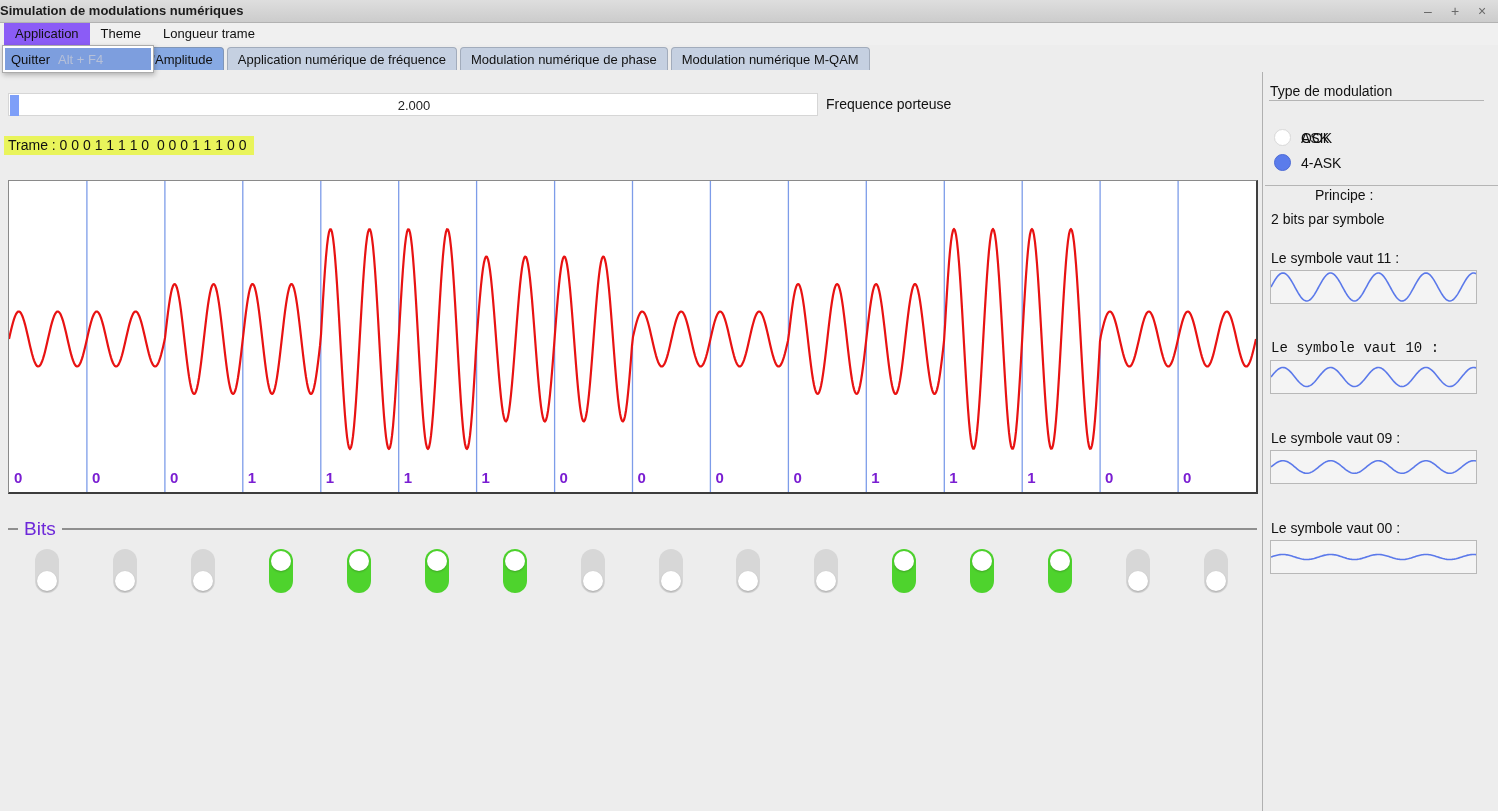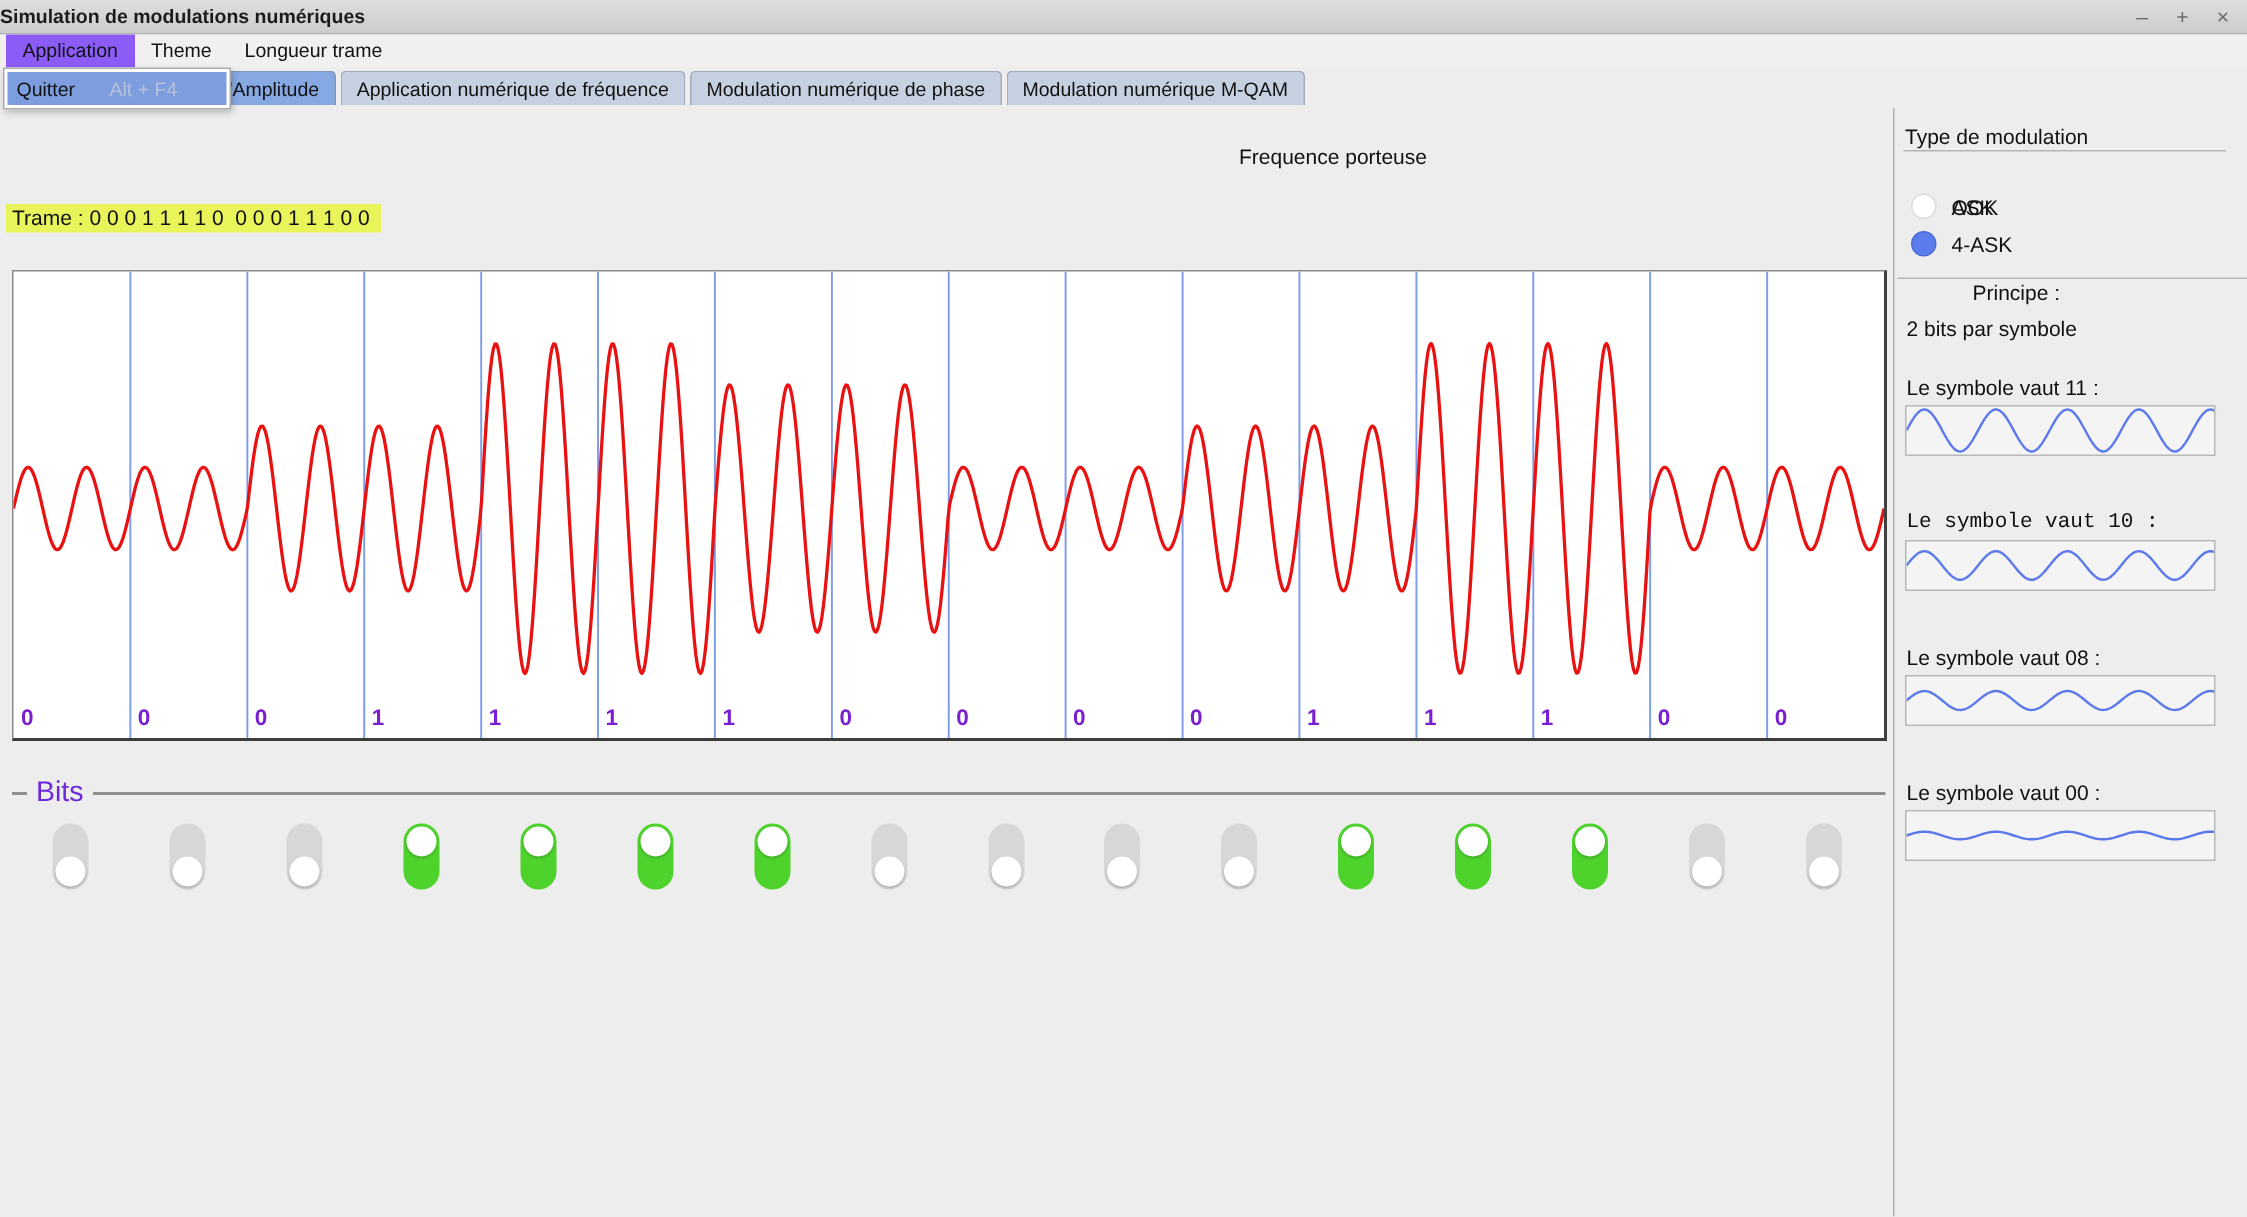--- a/index.html
+++ b/index.html
@@ -34,21 +34,21 @@
   .menu-item{line-height:22px;padding:0 11px;}
   .menu-item.hl{background:#8b5cf6;}
   
   .menu-popup{
     position:absolute;left:2px;top:45px;width:146px;
     background:#ffffff;border:1px solid #ababab;padding:2px;z-index:30;
     box-shadow:1px 2px 5px rgba(0,0,0,0.25);
   }
   .menu-popup-item{
     height:22px;display:flex;align-items:center;padding:0 6px;
-    background:#7d9ede;font-size:13px;color:#101010;gap:15px;
+    background:#7d9ede;font-size:13px;color:#101010;
   }
   .menu-shortcut{margin-left:8px;color:#b6c0d8;}
   
   .tabbar{
     position:absolute;left:2px;top:47px;height:23px;display:flex;gap:3px;z-index:5;
   }
   .tab{
     line-height:23px;padding:0 10px;font-size:13px;
     background:#c5d0e1;border:1px solid #a2acbc;border-bottom:none;
     border-radius:4px 4px 0 0;white-space:nowrap;
@@ -141,20 +141,24 @@
   </div>
 
 <div class="menu-popup">
     <div class="menu-popup-item">
       <span>Quitter</span>
       <span class="menu-shortcut">Alt + F4</span>
     </div>
   </div>
 
 <div class="slider-row">
+  <div class="slider-track">
+    <div class="slider-handle"></div>
+    <div class="slider-value">2.000</div>
+  </div>
   <div class="slider-label">Frequence porteuse</div>
 </div>
 
 <div class="trame"><span>Trame : </span><span>0 0 0 1 1 1 1 0  0 0 0 1 1 1 0 0</span></div>
 
 <div class="plot">
     <svg width="1247" height="311" viewBox="0 0 1247 311">
       <line x1="77.9" y1="0" x2="77.9" y2="311" stroke="#7d9ce9" stroke-width="1.3"></line>
       <line x1="155.9" y1="0" x2="155.9" y2="311" stroke="#7d9ce9" stroke-width="1.3"></line>
       <line x1="233.8" y1="0" x2="233.8" y2="311" stroke="#7d9ce9" stroke-width="1.3"></line>
@@ -268,21 +272,21 @@
       <span>4-ASK</span>
     </div>
     <div class="sym-label" style="top: 176px;">Le symbole vaut 11 :</div>
     <div class="sym-box" style="top: 196px;"><svg width="205" height="32" viewBox="0 0 205 32">
         <path d="M0,16.00 L1,14.16 L2,12.35 L3,10.61 L4,8.96 L5,7.43 L6,6.05 L7,4.84 L8,3.83 L9,3.02 L10,2.45 L11,2.10 L12,2.00 L13,2.14 L14,2.52 L15,3.14 L16,3.98 L17,5.02 L18,6.26 L19,7.67 L20,9.22 L21,10.89 L22,12.64 L23,14.46 L24,16.30 L25,18.14 L26,19.94 L27,21.67 L28,23.30 L29,24.81 L30,26.16 L31,27.34 L32,28.32 L33,29.09 L34,29.63 L35,29.93 L36,29.99 L37,29.81 L38,29.39 L39,28.74 L40,27.87 L41,26.79 L42,25.52 L43,24.09 L44,22.52 L45,20.83 L46,19.06 L47,17.24 L48,15.40 L49,13.57 L50,11.78 L51,10.06 L52,8.44 L53,6.96 L54,5.63 L55,4.49 L56,3.54 L57,2.81 L58,2.31 L59,2.04 L60,2.02 L61,2.24 L62,2.70 L63,3.39 L64,4.30 L65,5.41 L66,6.70 L67,8.16 L68,9.75 L69,11.45 L70,13.23 L71,15.06 L72,16.90 L73,18.73 L74,20.51 L75,22.21 L76,23.81 L77,25.27 L78,26.57 L79,27.68 L80,28.59 L81,29.29 L82,29.75 L83,29.98 L84,29.96 L85,29.70 L86,29.20 L87,28.48 L88,27.54 L89,26.39 L90,25.07 L91,23.59 L92,21.98 L93,20.26 L94,18.48 L95,16.64 L96,14.80 L97,12.98 L98,11.21 L99,9.52 L100,7.95 L101,6.51 L102,5.24 L103,4.16 L104,3.28 L105,2.62 L106,2.19 L107,2.01 L108,2.07 L109,2.36 L110,2.90 L111,3.66 L112,4.64 L113,5.81 L114,7.16 L115,8.66 L116,10.29 L117,12.02 L118,13.82 L119,15.66 L120,17.50 L121,19.32 L122,21.07 L123,22.74 L124,24.30 L125,25.71 L126,26.95 L127,28.00 L128,28.84 L129,29.46 L130,29.85 L131,30.00 L132,29.90 L133,29.57 L134,28.99 L135,28.20 L136,27.19 L137,25.98 L138,24.61 L139,23.08 L140,21.43 L141,19.69 L142,17.88 L143,16.04 L144,14.20 L145,12.39 L146,10.65 L147,8.99 L148,7.46 L149,6.08 L150,4.87 L151,3.85 L152,3.04 L153,2.46 L154,2.11 L155,2.00 L156,2.14 L157,2.51 L158,3.12 L159,3.96 L160,5.00 L161,6.23 L162,7.63 L163,9.18 L164,10.85 L165,12.60 L166,14.42 L167,16.26 L168,18.09 L169,19.90 L170,21.63 L171,23.26 L172,24.77 L173,26.13 L174,27.31 L175,28.30 L176,29.07 L177,29.62 L178,29.93 L179,29.99 L180,29.82 L181,29.40 L182,28.76 L183,27.89 L184,26.81 L185,25.55 L186,24.12 L187,22.56 L188,20.87 L189,19.11 L190,17.29 L191,15.44 L192,13.61 L193,11.82 L194,10.10 L195,8.48 L196,6.99 L197,5.66 L198,4.51 L199,3.56 L200,2.82 L201,2.32 L202,2.05 L203,2.02 L204,2.23 L205,2.69" fill="none" stroke="#5b79ea" stroke-width="1.6"></path>
       </svg></div>
     <div class="sym-label" style="top: 266px; font-family: Liberation Mono, monospace;">Le symbole vaut 10 :</div>
     <div class="sym-box" style="top: 286px;"><svg width="205" height="32" viewBox="0 0 205 32">
         <path d="M0,16.00 L1,14.75 L2,13.52 L3,12.33 L4,11.21 L5,10.17 L6,9.23 L7,8.41 L8,7.72 L9,7.18 L10,6.78 L11,6.55 L12,6.48 L13,6.58 L14,6.84 L15,7.25 L16,7.82 L17,8.54 L18,9.38 L19,10.33 L20,11.39 L21,12.52 L22,13.72 L23,14.95 L24,16.20 L25,17.45 L26,18.68 L27,19.85 L28,20.96 L29,21.99 L30,22.91 L31,23.71 L32,24.38 L33,24.90 L34,25.27 L35,25.47 L36,25.52 L37,25.39 L38,25.11 L39,24.66 L40,24.07 L41,23.34 L42,22.47 L43,21.50 L44,20.43 L45,19.29 L46,18.08 L47,16.85 L48,15.59 L49,14.35 L50,13.13 L51,11.96 L52,10.86 L53,9.85 L54,8.95 L55,8.17 L56,7.53 L57,7.03 L58,6.69 L59,6.51 L60,6.49 L61,6.64 L62,6.96 L63,7.42 L64,8.04 L65,8.80 L66,9.68 L67,10.67 L68,11.75 L69,12.91 L70,14.12 L71,15.36 L72,16.61 L73,17.86 L74,19.07 L75,20.22 L76,21.31 L77,22.30 L78,23.18 L79,23.94 L80,24.56 L81,25.04 L82,25.35 L83,25.50 L84,25.49 L85,25.32 L86,24.98 L87,24.49 L88,23.84 L89,23.07 L90,22.17 L91,21.16 L92,20.07 L93,18.90 L94,17.68 L95,16.44 L96,15.18 L97,13.94 L98,12.74 L99,11.59 L100,10.52 L101,9.55 L102,8.68 L103,7.95 L104,7.35 L105,6.90 L106,6.61 L107,6.49 L108,6.52 L109,6.73 L110,7.09 L111,7.61 L112,8.27 L113,9.07 L114,9.99 L115,11.01 L116,12.12 L117,13.30 L118,14.52 L119,15.77 L120,17.02 L121,18.25 L122,19.45 L123,20.59 L124,21.64 L125,22.60 L126,23.45 L127,24.16 L128,24.73 L129,25.16 L130,25.42 L131,25.52 L132,25.45 L133,25.22 L134,24.84 L135,24.29 L136,23.61 L137,22.79 L138,21.85 L139,20.81 L140,19.69 L141,18.51 L142,17.28 L143,16.03 L144,14.78 L145,13.55 L146,12.36 L147,11.24 L148,10.19 L149,9.25 L150,8.43 L151,7.74 L152,7.19 L153,6.79 L154,6.55 L155,6.48 L156,6.57 L157,6.83 L158,7.24 L159,7.81 L160,8.52 L161,9.36 L162,10.31 L163,11.36 L164,12.50 L165,13.69 L166,14.92 L167,16.18 L168,17.42 L169,18.65 L170,19.83 L171,20.94 L172,21.97 L173,22.89 L174,23.69 L175,24.36 L176,24.89 L177,25.26 L178,25.47 L179,25.52 L180,25.40 L181,25.12 L182,24.68 L183,24.08 L184,23.35 L185,22.50 L186,21.52 L187,20.46 L188,19.31 L189,18.11 L190,16.87 L191,15.62 L192,14.37 L193,13.16 L194,11.99 L195,10.89 L196,9.88 L197,8.97 L198,8.19 L199,7.54 L200,7.04 L201,6.70 L202,6.51 L203,6.49 L204,6.64 L205,6.95" fill="none" stroke="#5b79ea" stroke-width="1.6"></path>
       </svg></div>
-    <div class="sym-label" style="top: 356px;">Le symbole vaut 08 :</div>
+    <div class="sym-label" style="top: 356px;">Le symbole vaut 09 :</div>
     <div class="sym-box" style="top: 376px;"><svg width="205" height="32" viewBox="0 0 205 32">
         <path d="M0,16.00 L1,15.17 L2,14.36 L3,13.57 L4,12.83 L5,12.14 L6,11.52 L7,10.98 L8,10.52 L9,10.16 L10,9.90 L11,9.75 L12,9.70 L13,9.76 L14,9.94 L15,10.21 L16,10.59 L17,11.06 L18,11.62 L19,12.25 L20,12.95 L21,13.70 L22,14.49 L23,15.31 L24,16.14 L25,16.96 L26,17.77 L27,18.55 L28,19.29 L29,19.96 L30,20.57 L31,21.10 L32,21.54 L33,21.89 L34,22.13 L35,22.27 L36,22.30 L37,22.22 L38,22.03 L39,21.73 L40,21.34 L41,20.85 L42,20.28 L43,19.64 L44,18.93 L45,18.17 L46,17.38 L47,16.56 L48,15.73 L49,14.90 L50,14.10 L51,13.33 L52,12.60 L53,11.93 L54,11.34 L55,10.82 L56,10.39 L57,10.06 L58,9.84 L59,9.72 L60,9.71 L61,9.81 L62,10.01 L63,10.32 L64,10.73 L65,11.23 L66,11.82 L67,12.47 L68,13.19 L69,13.95 L70,14.75 L71,15.58 L72,16.41 L73,17.23 L74,18.03 L75,18.80 L76,19.51 L77,20.17 L78,20.75 L79,21.26 L80,21.67 L81,21.98 L82,22.19 L83,22.29 L84,22.28 L85,22.17 L86,21.94 L87,21.62 L88,21.19 L89,20.68 L90,20.08 L91,19.42 L92,18.69 L93,17.92 L94,17.11 L95,16.29 L96,15.46 L97,14.64 L98,13.84 L99,13.08 L100,12.38 L101,11.73 L102,11.16 L103,10.67 L104,10.28 L105,9.98 L106,9.79 L107,9.70 L108,9.73 L109,9.86 L110,10.10 L111,10.45 L112,10.89 L113,11.41 L114,12.02 L115,12.70 L116,13.43 L117,14.21 L118,15.02 L119,15.85 L120,16.67 L121,17.49 L122,18.28 L123,19.04 L124,19.73 L125,20.37 L126,20.93 L127,21.40 L128,21.78 L129,22.06 L130,22.23 L131,22.30 L132,22.26 L133,22.10 L134,21.85 L135,21.49 L136,21.03 L137,20.49 L138,19.87 L139,19.19 L140,18.44 L141,17.66 L142,16.85 L143,16.02 L144,15.19 L145,14.38 L146,13.59 L147,12.85 L148,12.16 L149,11.53 L150,10.99 L151,10.53 L152,10.17 L153,9.91 L154,9.75 L155,9.70 L156,9.76 L157,9.93 L158,10.20 L159,10.58 L160,11.05 L161,11.60 L162,12.23 L163,12.93 L164,13.68 L165,14.47 L166,15.29 L167,16.12 L168,16.94 L169,17.75 L170,18.53 L171,19.27 L172,19.95 L173,20.56 L174,21.09 L175,21.53 L176,21.88 L177,22.13 L178,22.27 L179,22.30 L180,22.22 L181,22.03 L182,21.74 L183,21.35 L184,20.87 L185,20.30 L186,19.66 L187,18.95 L188,18.19 L189,17.40 L190,16.58 L191,15.75 L192,14.92 L193,14.12 L194,13.34 L195,12.62 L196,11.95 L197,11.35 L198,10.83 L199,10.40 L200,10.07 L201,9.84 L202,9.72 L203,9.71 L204,9.80 L205,10.01" fill="none" stroke="#5b79ea" stroke-width="1.6"></path>
       </svg></div>
     <div class="sym-label" style="top: 446px;">Le symbole vaut 00 :</div>
     <div class="sym-box" style="top: 466px;"><svg width="205" height="32" viewBox="0 0 205 32">
         <path d="M0,16.00 L1,15.67 L2,15.34 L3,15.03 L4,14.73 L5,14.46 L6,14.21 L7,13.99 L8,13.81 L9,13.66 L10,13.56 L11,13.50 L12,13.48 L13,13.51 L14,13.57 L15,13.68 L16,13.84 L17,14.02 L18,14.25 L19,14.50 L20,14.78 L21,15.08 L22,15.40 L23,15.72 L24,16.05 L25,16.38 L26,16.71 L27,17.02 L28,17.31 L29,17.59 L30,17.83 L31,18.04 L32,18.22 L33,18.36 L34,18.45 L35,18.51 L36,18.52 L37,18.49 L38,18.41 L39,18.29 L40,18.14 L41,17.94 L42,17.71 L43,17.46 L44,17.17 L45,16.87 L46,16.55 L47,16.22 L48,15.89 L49,15.56 L50,15.24 L51,14.93 L52,14.64 L53,14.37 L54,14.13 L55,13.93 L56,13.76 L57,13.63 L58,13.54 L59,13.49 L60,13.48 L61,13.52 L62,13.61 L63,13.73 L64,13.89 L65,14.09 L66,14.33 L67,14.59 L68,14.87 L69,15.18 L70,15.50 L71,15.83 L72,16.16 L73,16.49 L74,16.81 L75,17.12 L76,17.41 L77,17.67 L78,17.90 L79,18.10 L80,18.27 L81,18.39 L82,18.48 L83,18.52 L84,18.51 L85,18.47 L86,18.38 L87,18.25 L88,18.08 L89,17.87 L90,17.63 L91,17.37 L92,17.08 L93,16.77 L94,16.45 L95,16.12 L96,15.78 L97,15.46 L98,15.14 L99,14.83 L100,14.55 L101,14.29 L102,14.06 L103,13.87 L104,13.71 L105,13.59 L106,13.52 L107,13.48 L108,13.49 L109,13.55 L110,13.64 L111,13.78 L112,13.95 L113,14.17 L114,14.41 L115,14.68 L116,14.97 L117,15.28 L118,15.61 L119,15.94 L120,16.27 L121,16.60 L122,16.91 L123,17.21 L124,17.49 L125,17.75 L126,17.97 L127,18.16 L128,18.31 L129,18.42 L130,18.49 L131,18.52 L132,18.50 L133,18.44 L134,18.34 L135,18.20 L136,18.01 L137,17.80 L138,17.55 L139,17.27 L140,16.98 L141,16.66 L142,16.34 L143,16.01 L144,15.68 L145,15.35 L146,15.04 L147,14.74 L148,14.46 L149,14.21 L150,14.00 L151,13.81 L152,13.67 L153,13.56 L154,13.50 L155,13.48 L156,13.50 L157,13.57 L158,13.68 L159,13.83 L160,14.02 L161,14.24 L162,14.49 L163,14.77 L164,15.07 L165,15.39 L166,15.71 L167,16.05 L168,16.38 L169,16.70 L170,17.01 L171,17.31 L172,17.58 L173,17.82 L174,18.04 L175,18.21 L176,18.35 L177,18.45 L178,18.51 L179,18.52 L180,18.49 L181,18.41 L182,18.30 L183,18.14 L184,17.95 L185,17.72 L186,17.46 L187,17.18 L188,16.88 L189,16.56 L190,16.23 L191,15.90 L192,15.57 L193,15.25 L194,14.94 L195,14.65 L196,14.38 L197,14.14 L198,13.93 L199,13.76 L200,13.63 L201,13.54 L202,13.49 L203,13.48 L204,13.52 L205,13.60" fill="none" stroke="#5b79ea" stroke-width="1.6"></path>
       </svg></div>
   </div>
 
 </body></html>

